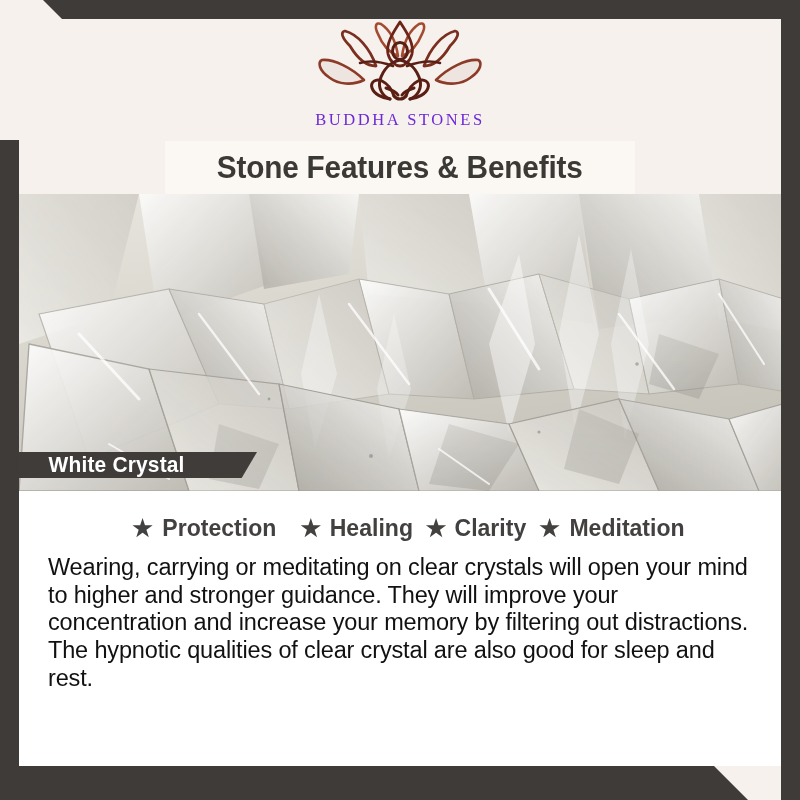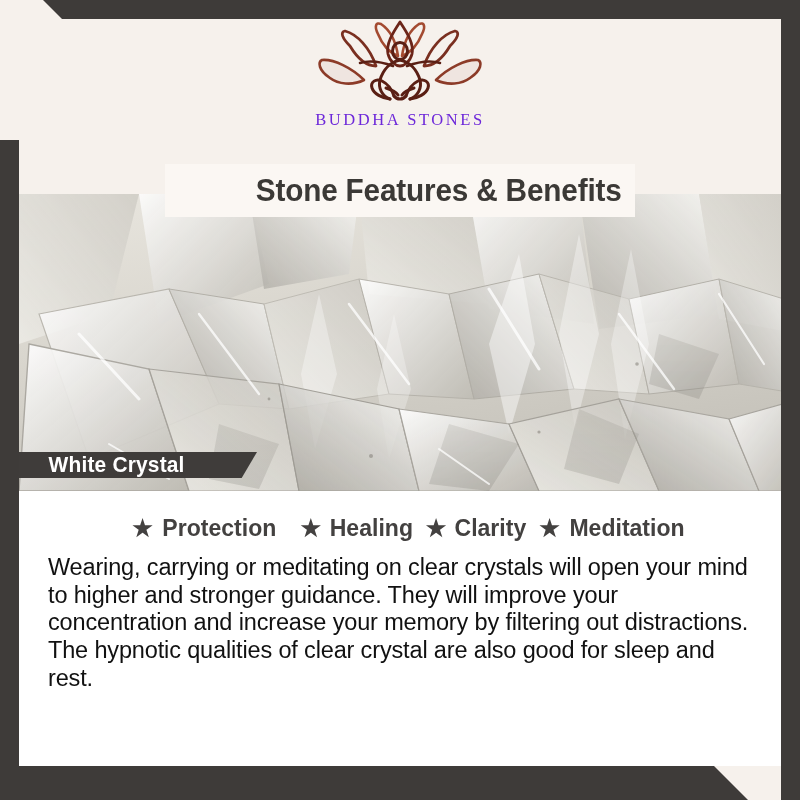--- a/index.html
+++ b/index.html
@@ -42,21 +42,21 @@
     margin-top:4px;
     font-family:"Liberation Serif", serif;
     font-size:16.5px;letter-spacing:2.6px;
     color:#6d28d9;font-weight:400;
   }
 
   
   .title-band{
     position:absolute;left:165px;top:141px;width:470px;height:53px;
     background:#fbf7f3;
-    display:flex;align-items:center;justify-content:flex-end;margin-top:23px;
+    display:flex;align-items:center;justify-content:center;
   }
   .title-text{
     font-size:32px;font-weight:bold;color:#3b3936;
     letter-spacing:-0.2px;
     transform:scaleX(0.93);
     white-space:nowrap;
   }
 
   
   .photo{

